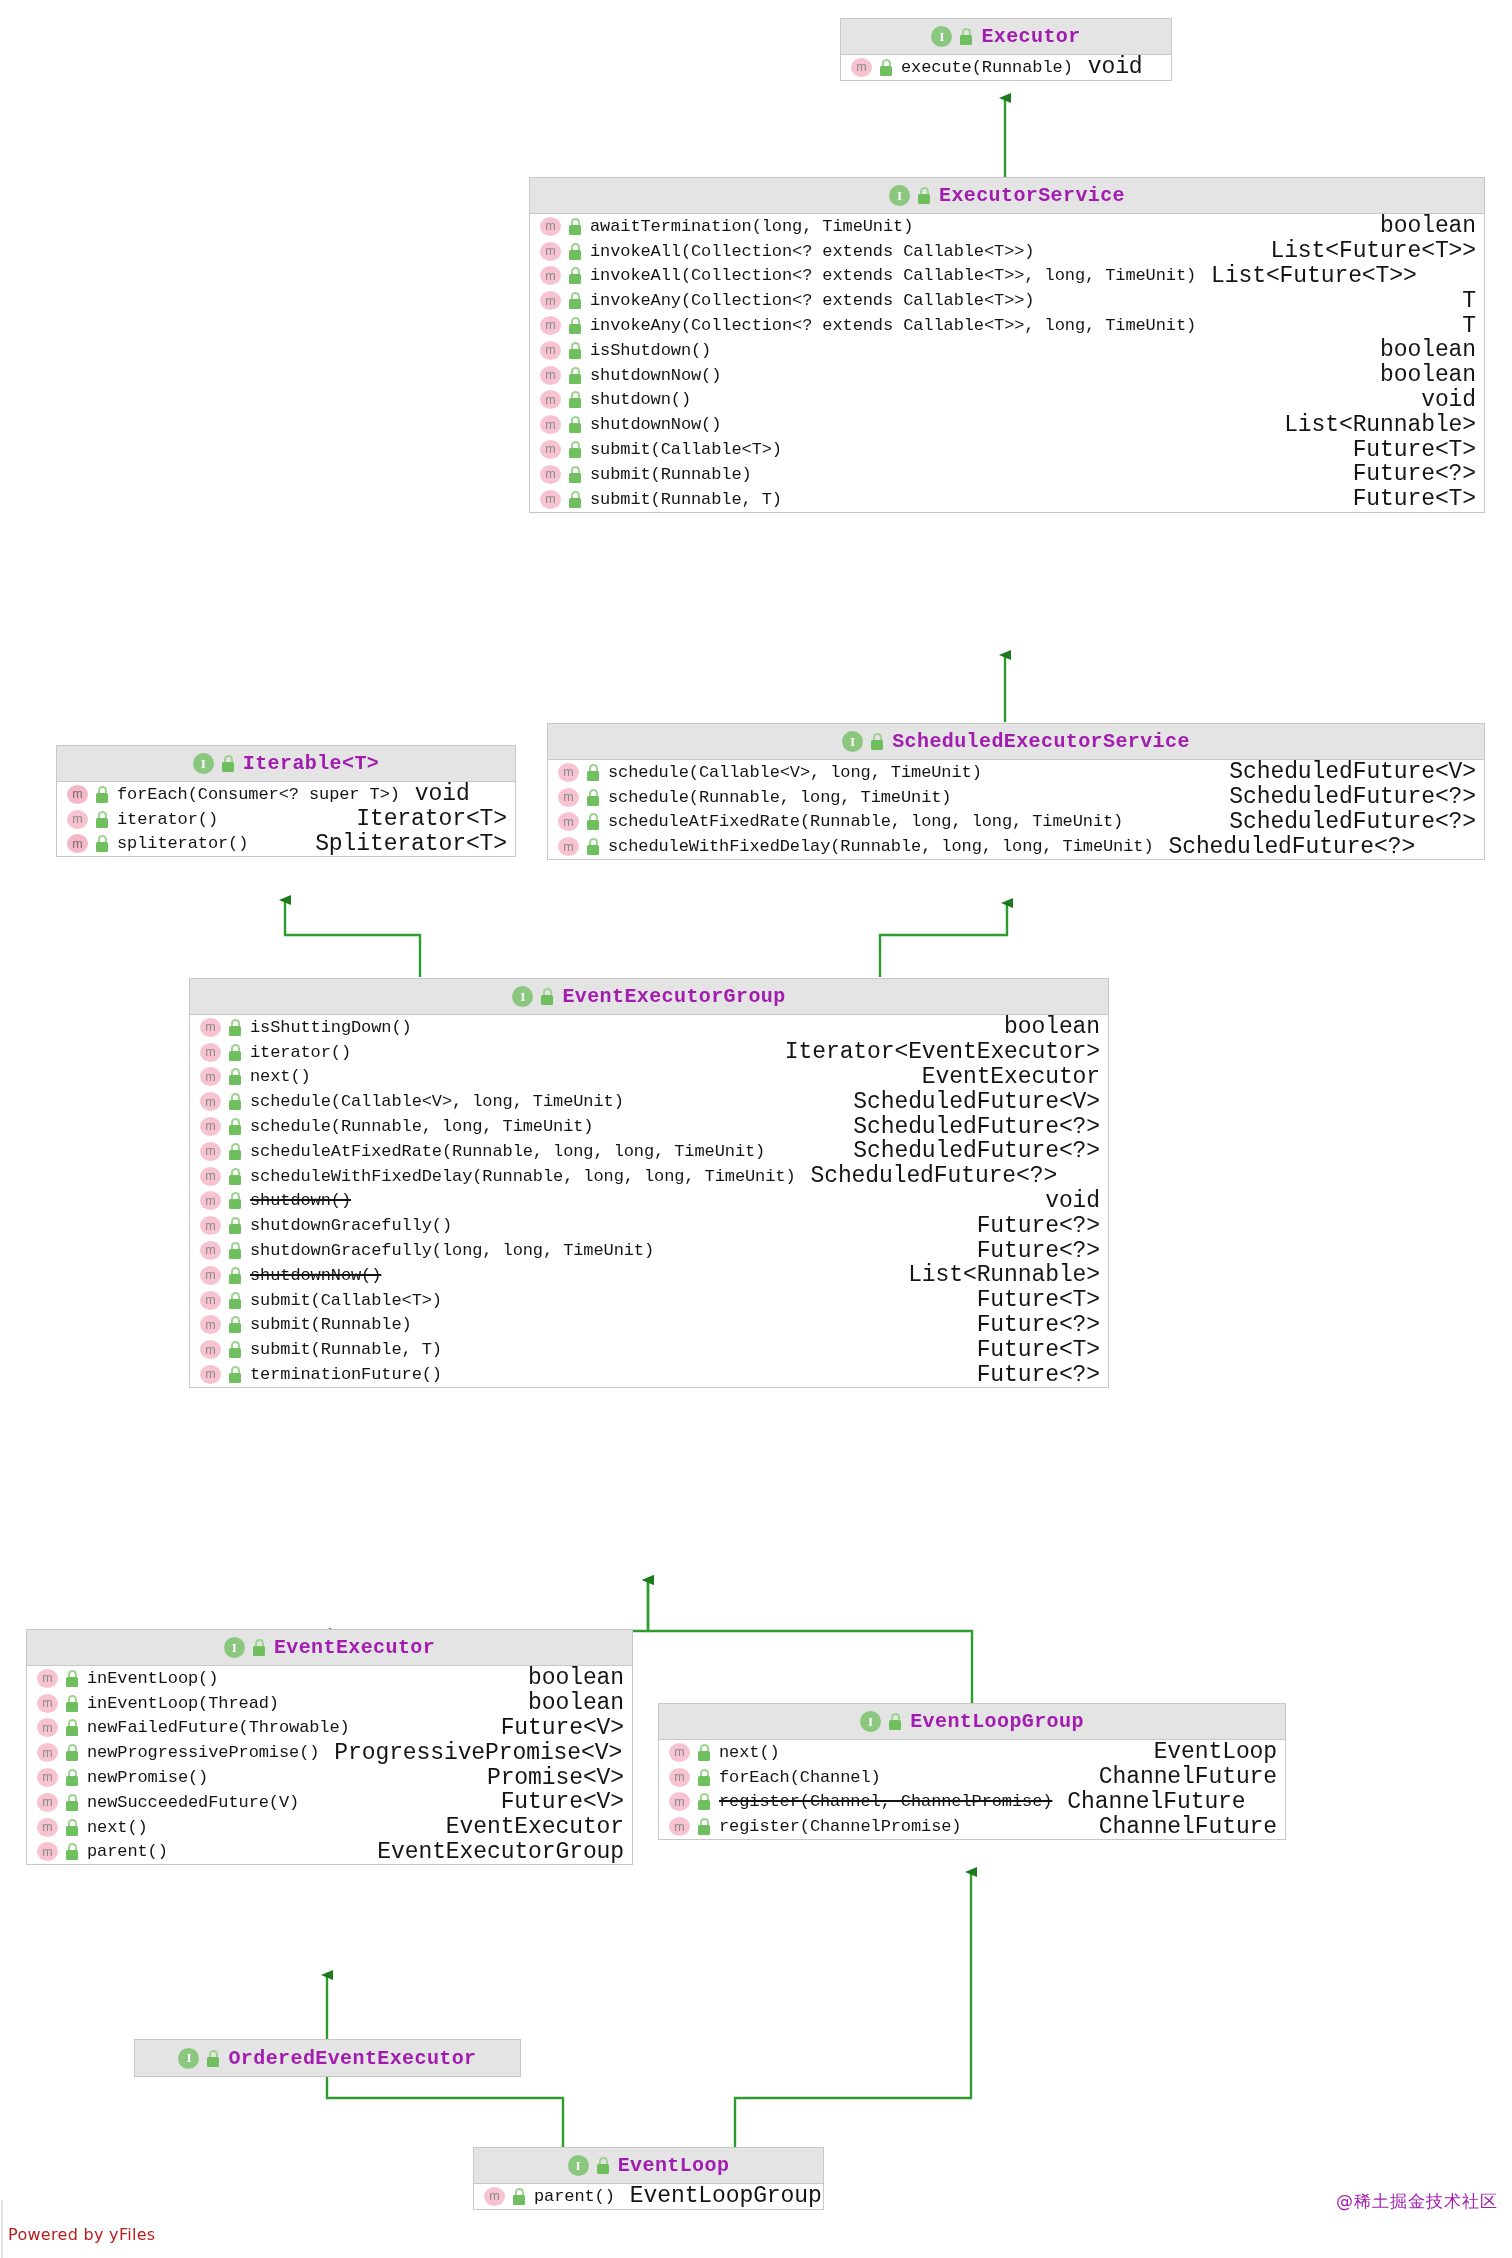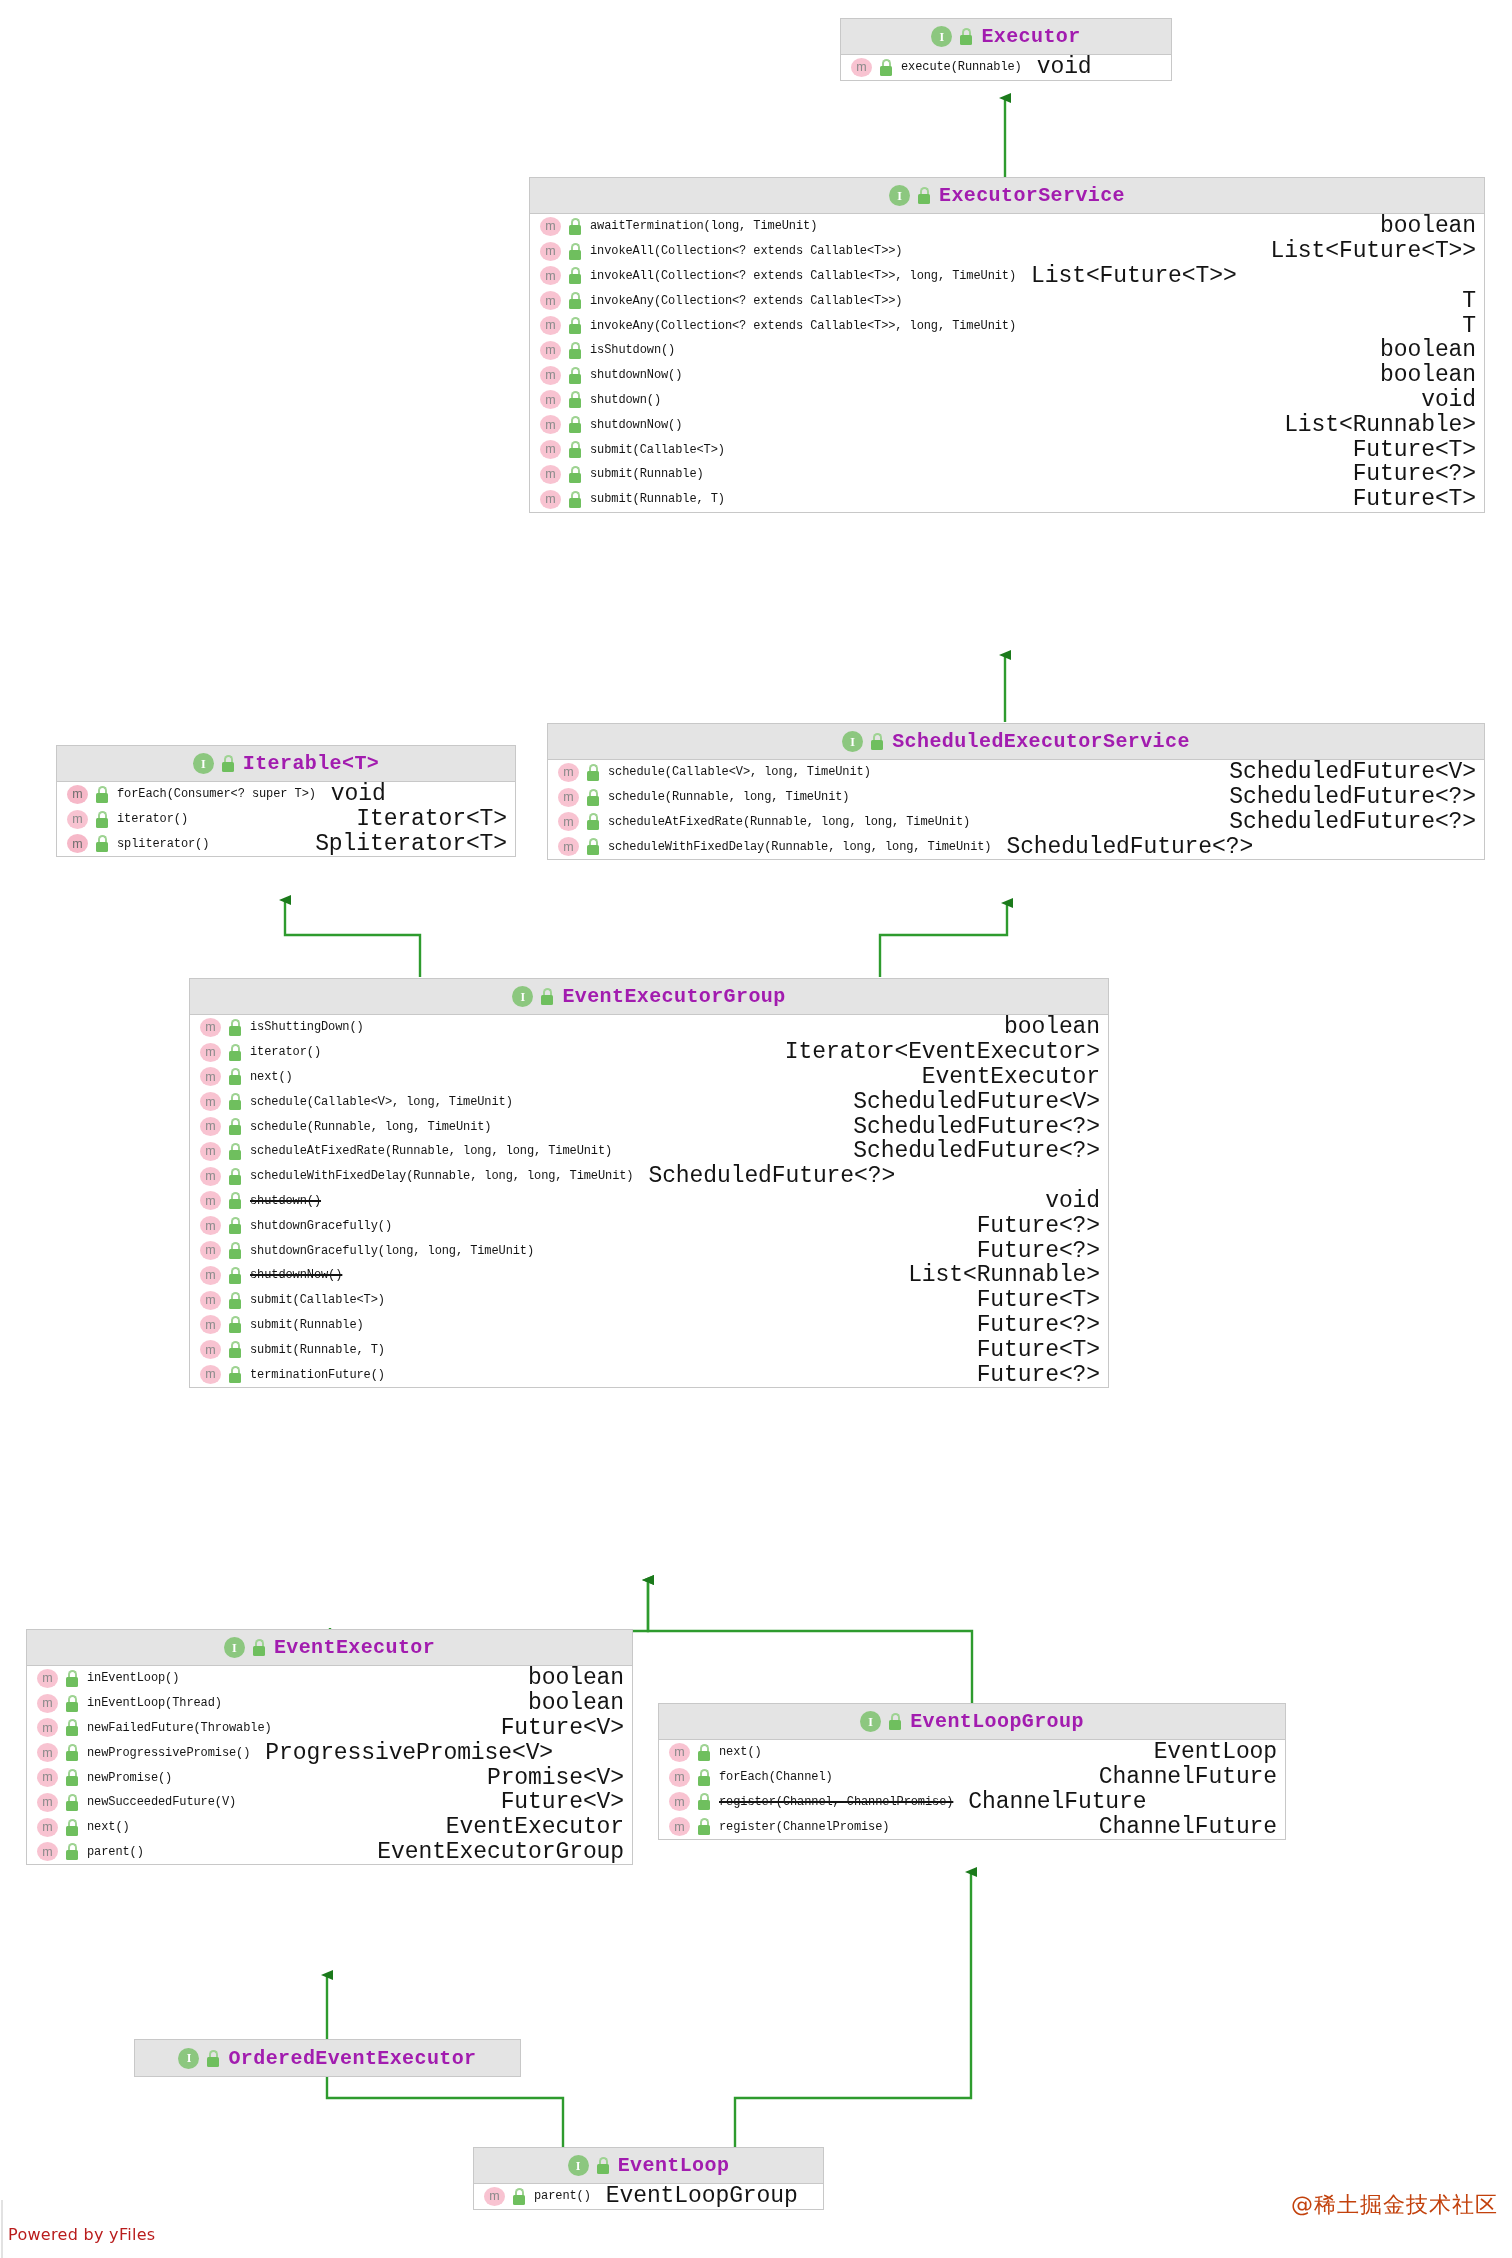--- a/index.html
+++ b/index.html
@@ -53,21 +53,21 @@
   .member {
     display: flex;
     align-items: center;
     height: 24.8px;
     padding: 0 8px 0 10px;
     box-sizing: border-box;
     gap: 7px;
     white-space: nowrap;
   }
   .m-sig {
-    font-size: 12px;
+    font-size: 17px;
     color: #141414;
     letter-spacing: -0.1px;
   }
   .m-type {
     font-size: 23px;
     color: #141414;
     margin-left: auto;
     padding-left: 12px;
     letter-spacing: -0.1px;
   }
@@ -113,22 +113,22 @@
   .powered {
     position: absolute; left: 8px; top: 2225px;
     font-family: "DejaVu Sans", sans-serif;
     font-size: 16px;
     color: #b91c1c;
     letter-spacing: 0.3px;
   }
   .watermark {
     position: absolute; right: 14px; top: 2190px;
     font-family: "DejaVu Sans", sans-serif;
-    font-size: 22px;
-    color: #c2410c;
+    font-size: 17px;
+    color: #a21caf;
     letter-spacing: 1px;
   }
   .vline-left {
     position: absolute; left: 1px; top: 2200px;
     width: 2px; height: 58px;
     background: #e2e2e2;
   }
 </style>
 </head>
 <body>

